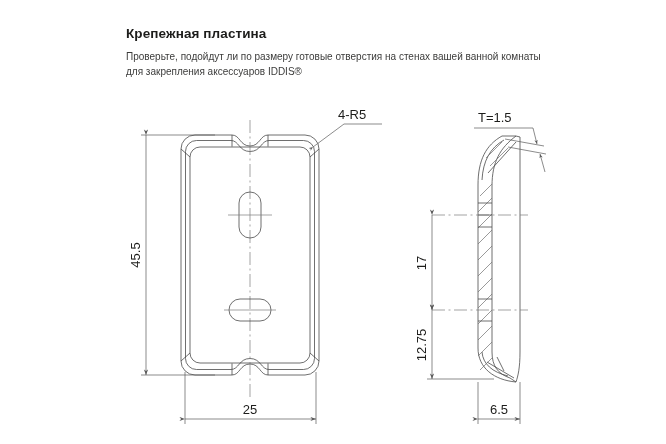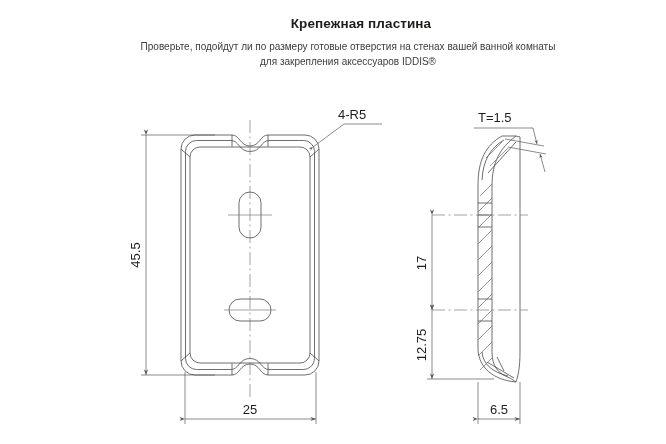--- a/index.html
+++ b/index.html
@@ -25,31 +25,29 @@
     position: absolute;
     left: 126px;
     top: 17px;
     width: 470px;
   }
   .title {
     font-size: 13.5px;
     font-weight: bold;
     letter-spacing: 0.1px;
     color: #1d1d1b;
-    margin: 0 0 7px 0;
+    margin: 10px 0 7px 0;
     line-height: 1.1;
-    text-align: center;
   }
   .subtitle {
     font-size: 10px;
     line-height: 15px;
     color: #3c3c3b;
-    margin: 7px;
+    margin: 0;
     max-width: 430px;
-    text-align: center;
   }
   .drawing {
     position: absolute;
     left: 0;
     top: 0;
     width: 666px;
     height: 444px;
   }
   svg { display: block; }
   .ln   { fill: none; stroke: #4a4a4a; stroke-width: 0.8; }

